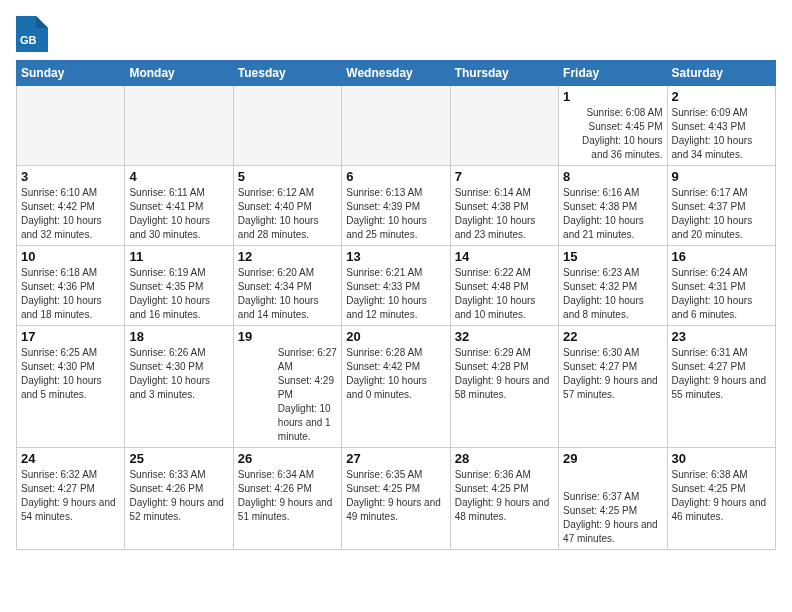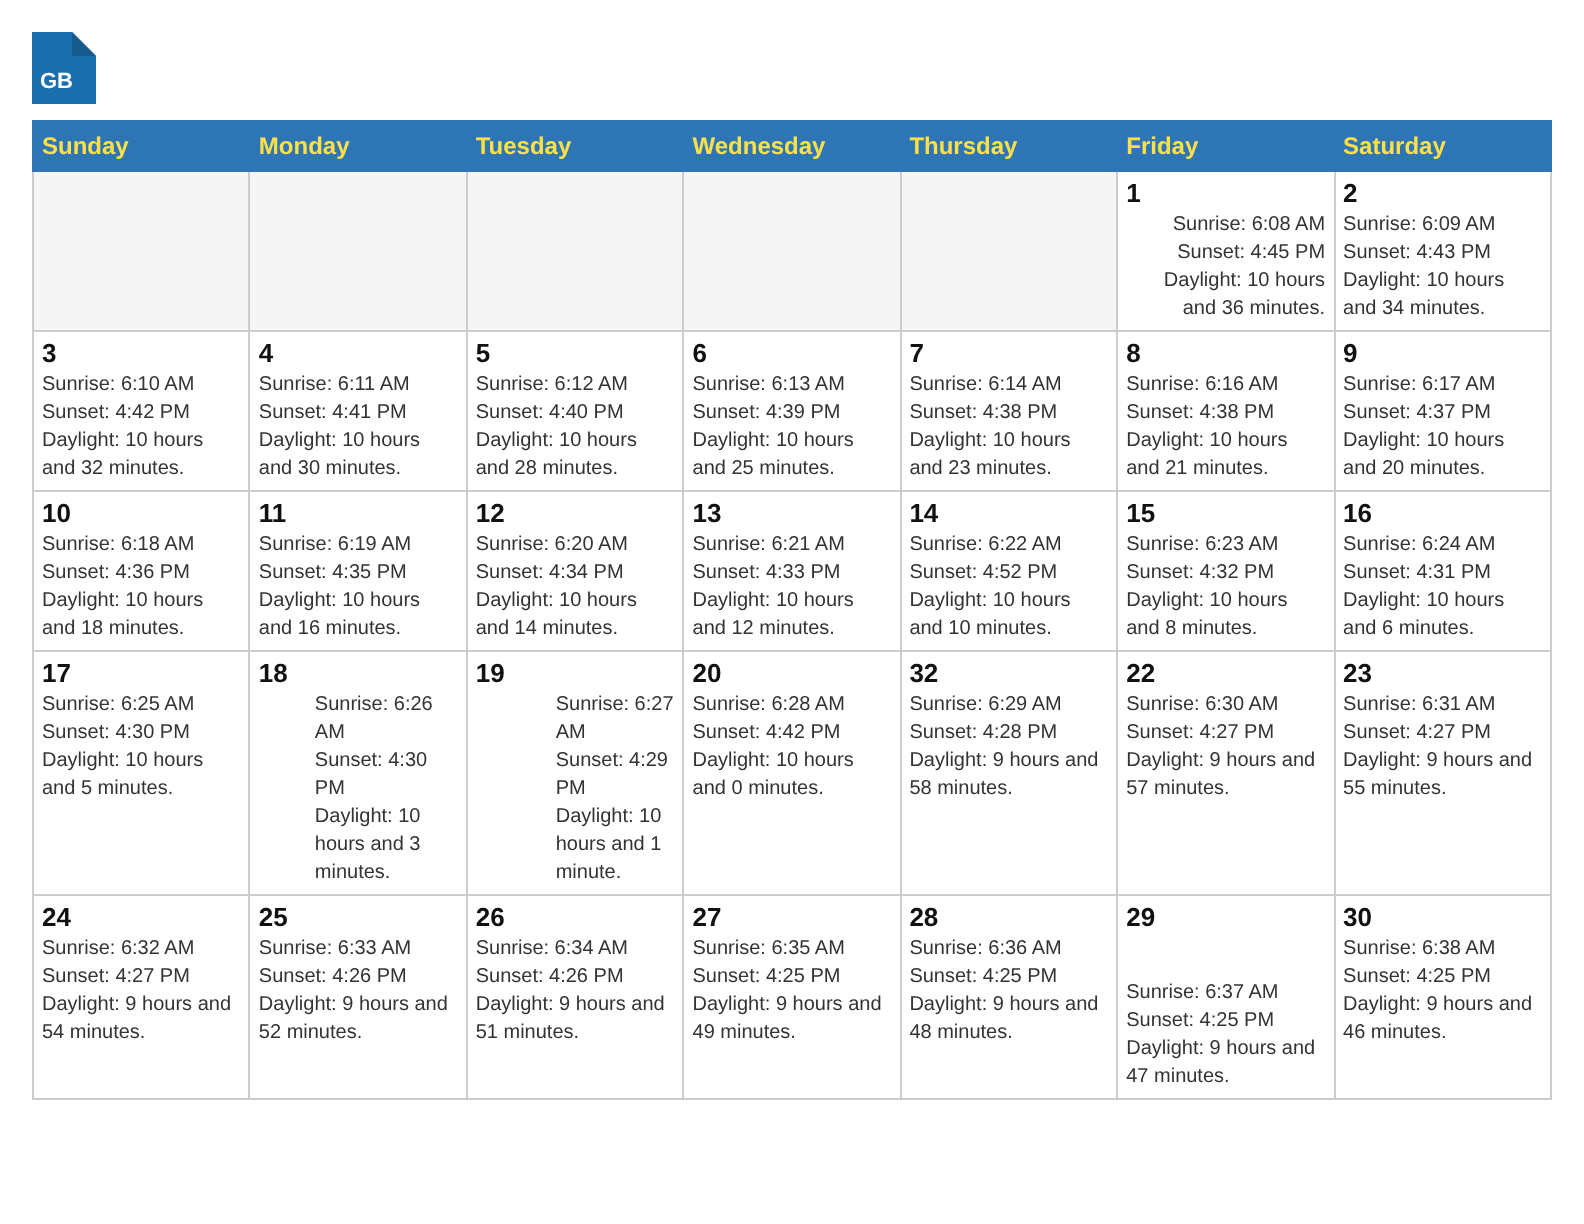--- a/index.html
+++ b/index.html
@@ -46,21 +46,21 @@
       font-size: 14px;
       color: #444;
     }
     table {
       width: 100%;
       border-collapse: collapse;
       table-layout: fixed;
     }
     th {
       background-color: #2e75b6;
-      color: #fde047;
+      color: #ffffff;
       font-size: 12px;
       font-weight: bold;
       padding: 5px 4px;
       text-align: left;
       border: 1px solid #2e75b6;
     }
     td {
       border: 1px solid #ccc;
       vertical-align: top;
       padding: 3px 4px;
@@ -202,21 +202,21 @@
         </td>
         <td>
           <span class="day-num">13</span>
           <div class="day-info" style="white-space: pre-line;">Sunrise: 6:21 AM
 Sunset: 4:33 PM
 Daylight: 10 hours and 12 minutes.</div>
         </td>
         <td>
           <span class="day-num">14</span>
           <div class="day-info" style="white-space: pre-line;">Sunrise: 6:22 AM
-Sunset: 4:52 PM
+Sunset: 4:48 PM
 Daylight: 10 hours and 10 minutes.</div>
         </td>
         <td>
           <span class="day-num">15</span>
           <div class="day-info" style="white-space: pre-line;">Sunrise: 6:23 AM
 Sunset: 4:32 PM
 Daylight: 10 hours and 8 minutes.</div>
         </td>
         <td>
           <span class="day-num">16</span>
@@ -227,21 +227,21 @@
       </tr>
       <tr>
         <td>
           <span class="day-num">17</span>
           <div class="day-info" style="white-space: pre-line;">Sunrise: 6:25 AM
 Sunset: 4:30 PM
 Daylight: 10 hours and 5 minutes.</div>
         </td>
         <td>
           <span class="day-num">18</span>
-          <div class="day-info" style="white-space: pre-line; margin-left: 28px;">Sunrise: 6:26 AM
+          <div class="day-info" style="white-space: pre-line;">Sunrise: 6:26 AM
 Sunset: 4:30 PM
 Daylight: 10 hours and 3 minutes.</div>
         </td>
         <td>
           <span class="day-num">19</span>
           <div class="day-info" style="white-space: pre-line; margin-left: 40px;">Sunrise: 6:27 AM
 Sunset: 4:29 PM
 Daylight: 10 hours and 1 minute.</div>
         </td>
         <td>

